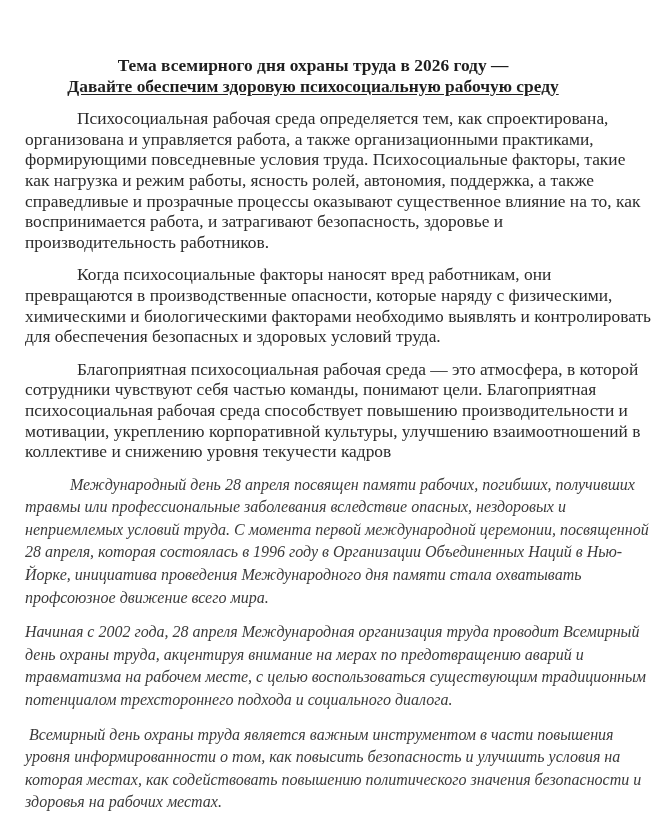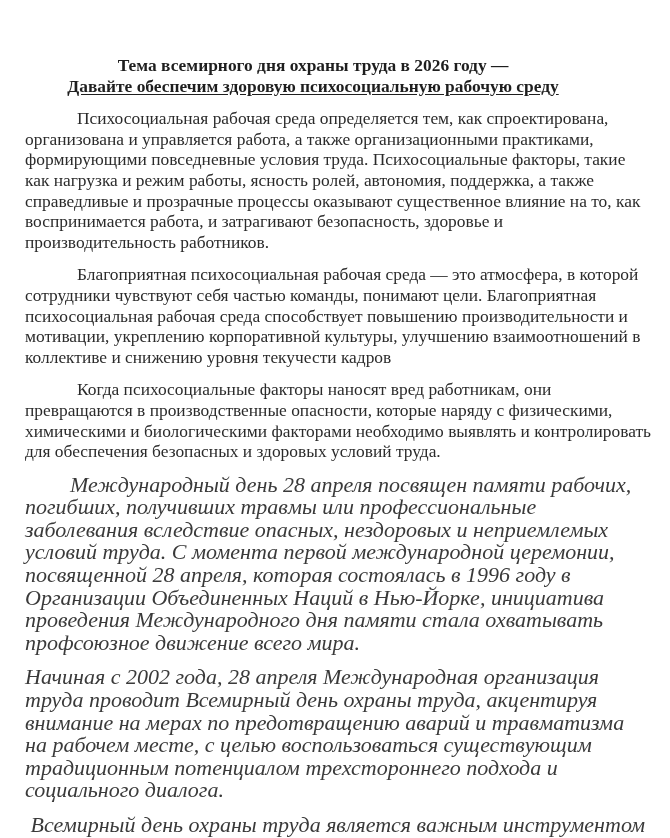--- a/index.html
+++ b/index.html
@@ -6,31 +6,31 @@
   body { width: 670px; height: 838px; overflow: hidden; position: relative; }
   .page {
     position: absolute; left: 13px; top: 55px; width: 650px;
     font-family: "Liberation Serif", "DejaVu Serif", serif;
     font-size: 17.4px; line-height: 20.6px; color: #2b2b2b;
   }
   .title { text-align: center; font-weight: bold; color: #1e1e1e; margin-left: -13px; width: 626px; }
   .title .u { text-decoration: underline; text-underline-offset: 2px; }
   p { margin: 12px; }
   .indent { text-indent: 52px; }
-  .it { font-style: italic; color: #3a3a3a; font-size: 22px; line-height: 22.6px; }
+  .it { font-style: italic; color: #3a3a3a; font-size: 16px; line-height: 22.6px; }
   .it.indent { text-indent: 45px; }
   .sp { white-space: pre-wrap; }
 </style>
 </head>
 <body>
 
 <div class="page">
   <div class="title">
     <div>Тема всемирного дня охраны труда в 2026 году —</div>
     <div><span class="u">Давайте обеспечим здоровую психосоциальную рабочую среду</span></div>
   </div>
   <p class="indent">Психосоциальная рабочая среда определяется тем, как спроектирована, организована и управляется работа, а также организационными практиками, формирующими повседневные условия труда. Психосоциальные факторы, такие как нагрузка и режим работы, ясность ролей, автономия, поддержка, а также справедливые и прозрачные процессы оказывают существенное влияние на то, как воспринимается работа, и затрагивают безопасность, здоровье и производительность работников.</p>
+  <p class="indent">Когда психосоциальные факторы наносят вред работникам, они превращаются в производственные опасности, которые наряду с физическими, химическими и биологическими факторами необходимо выявлять и контролировать для обеспечения безопасных и здоровых условий труда.</p>
   <p class="indent">Благоприятная психосоциальная рабочая среда — это атмосфера, в которой сотрудники чувствуют себя частью команды, понимают цели. Благоприятная психосоциальная рабочая среда способствует повышению производительности и мотивации, укреплению корпоративной культуры, улучшению взаимоотношений в коллективе и снижению уровня текучести кадров</p>
-  <p class="indent">Когда психосоциальные факторы наносят вред работникам, они превращаются в производственные опасности, которые наряду с физическими, химическими и биологическими факторами необходимо выявлять и контролировать для обеспечения безопасных и здоровых условий труда.</p>
   <p class="it indent">Международный день 28 апреля посвящен памяти рабочих, погибших, получивших травмы или профессиональные заболевания вследствие опасных, нездоровых и неприемлемых условий труда. С момента первой международной церемонии, посвященной 28 апреля, которая состоялась в 1996 году в Организации Объединенных Наций в Нью-Йорке, инициатива проведения Международного дня памяти стала охватывать профсоюзное движение всего мира.</p>
   <p class="it">Начиная с 2002 года, 28 апреля Международная организация труда проводит Всемирный день охраны труда, акцентируя внимание на мерах по предотвращению аварий и травматизма на рабочем месте, с целью воспользоваться существующим традиционным потенциалом трехстороннего подхода и социального диалога.</p>
-  <p class="it sp"> Всемирный день охраны труда является важным инструментом в части повышения уровня информированности о том, как повысить безопасность и улучшить условия на рабочих рабочем, как содействовать повышению политического значения безопасности и здоровья на рабочих местах.</p>
+  <p class="it sp"> Всемирный день охраны труда является важным инструментом в части повышения уровня информированности о том, как повысить безопасность и улучшить условия на которая местах, как содействовать повышению политического значения безопасности и здоровья на рабочих местах.</p>
 </div>
 
 </body></html>

